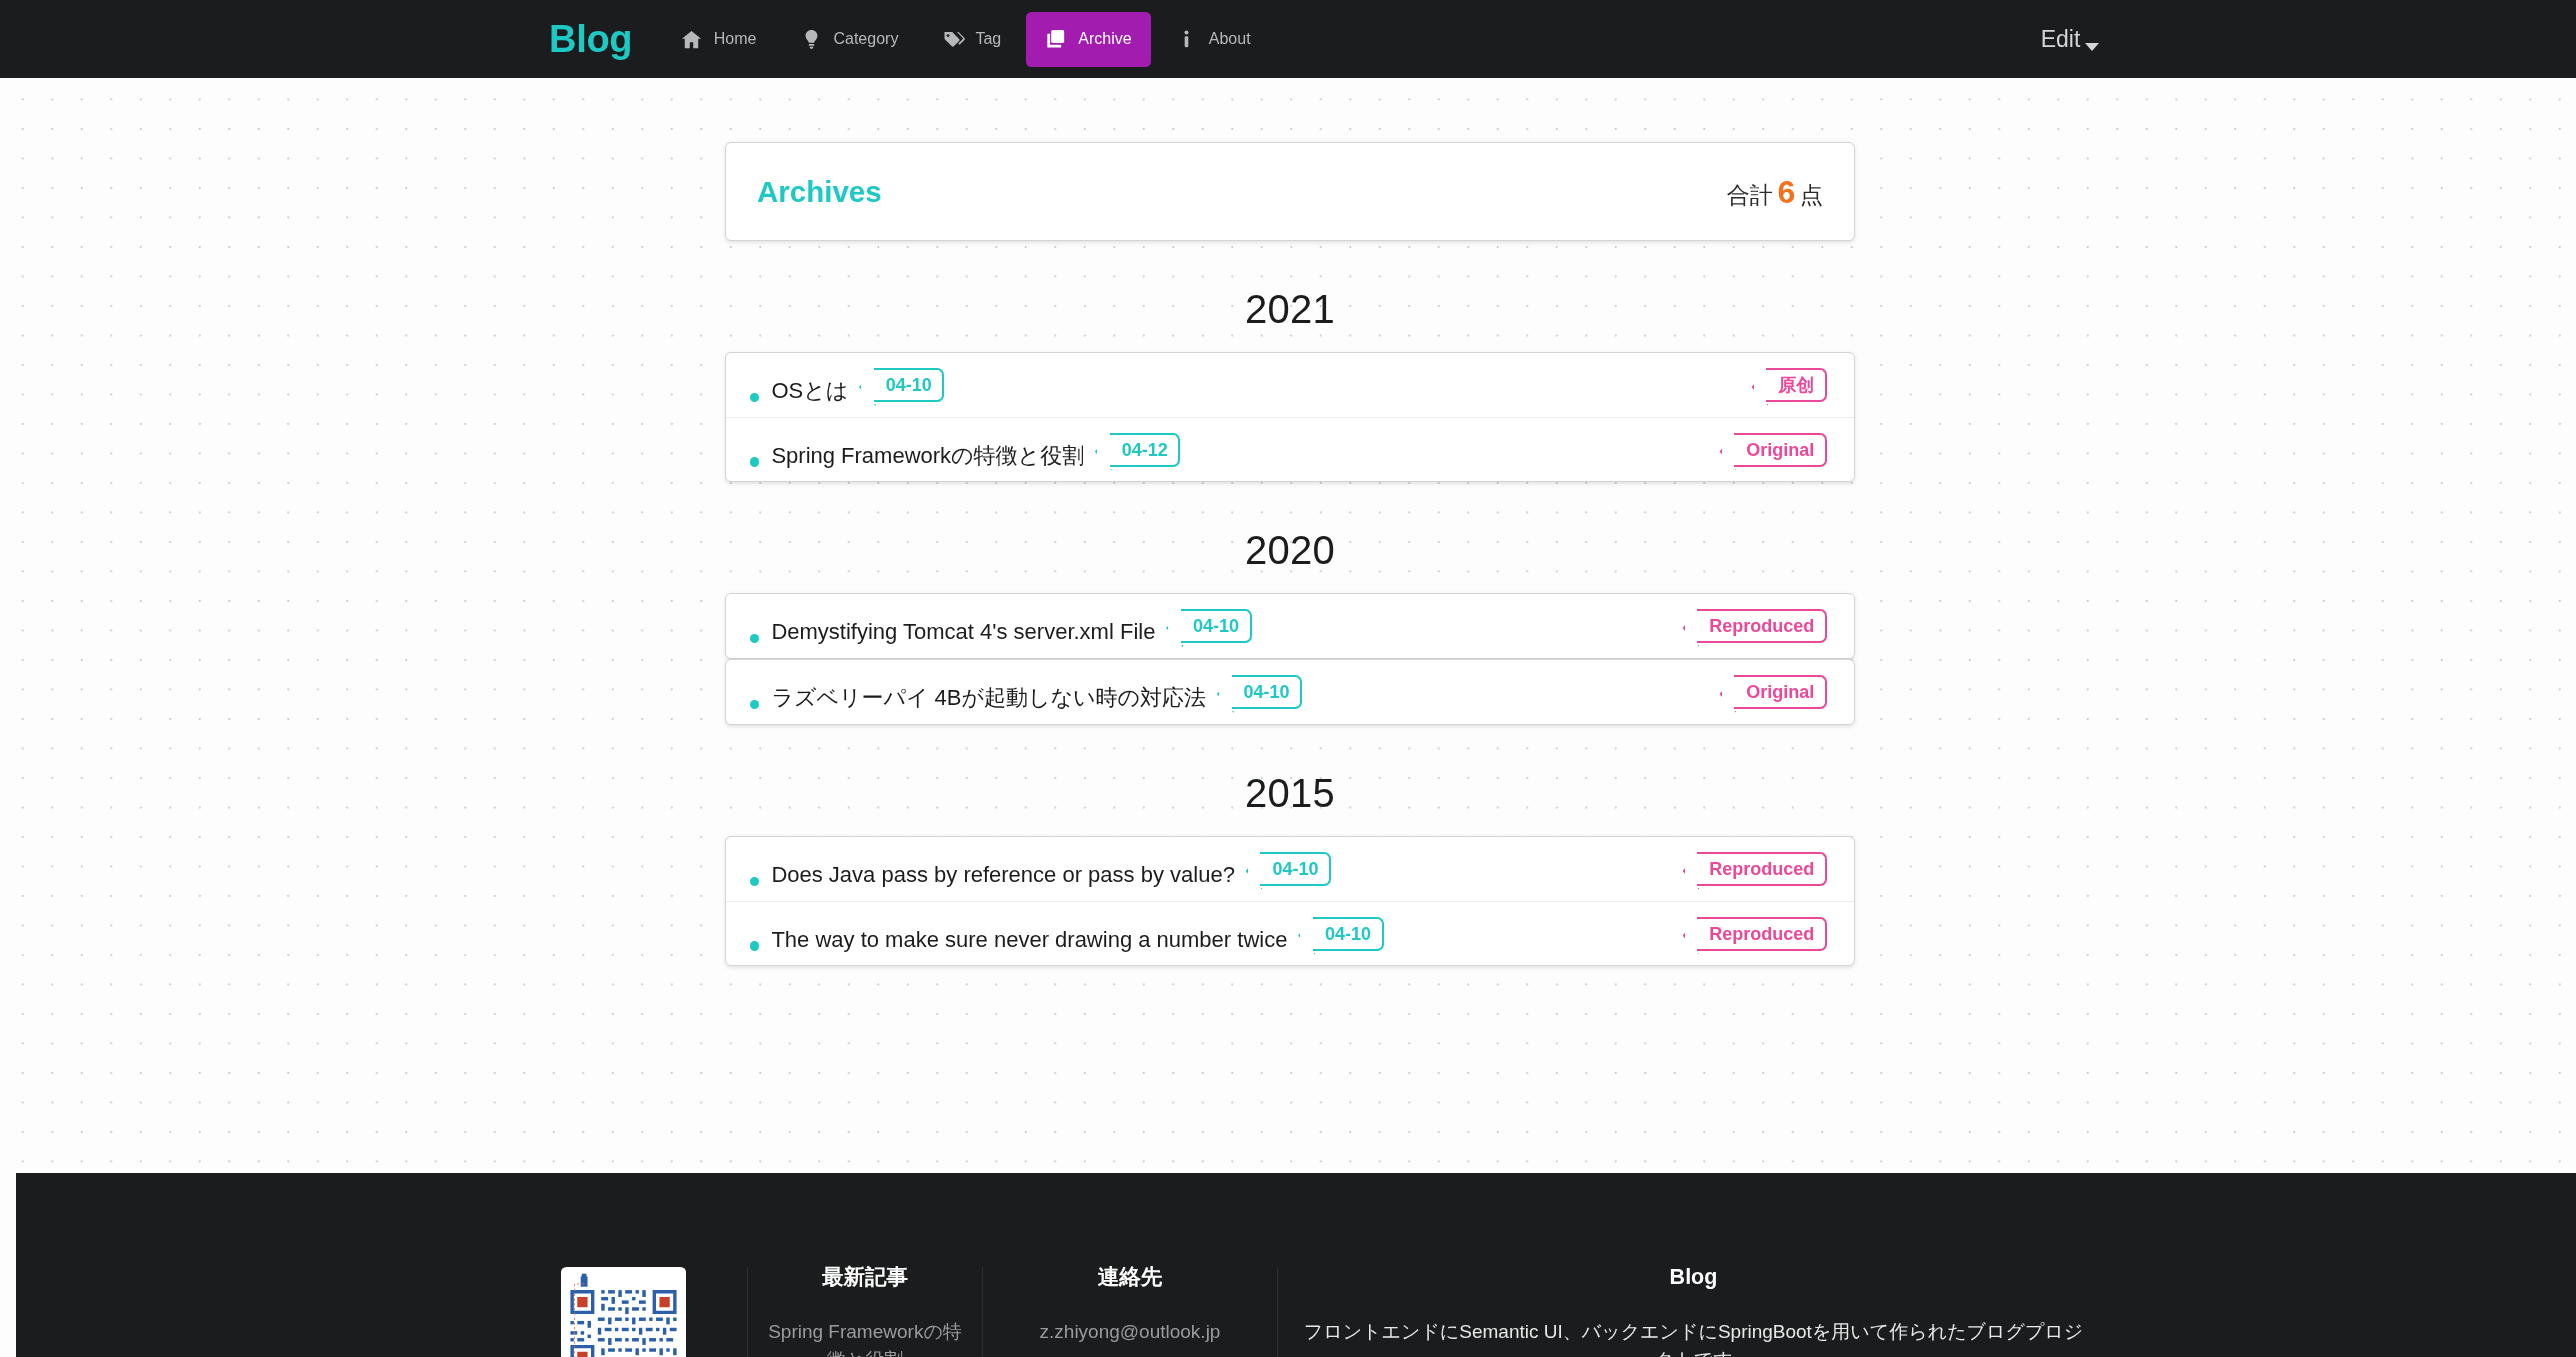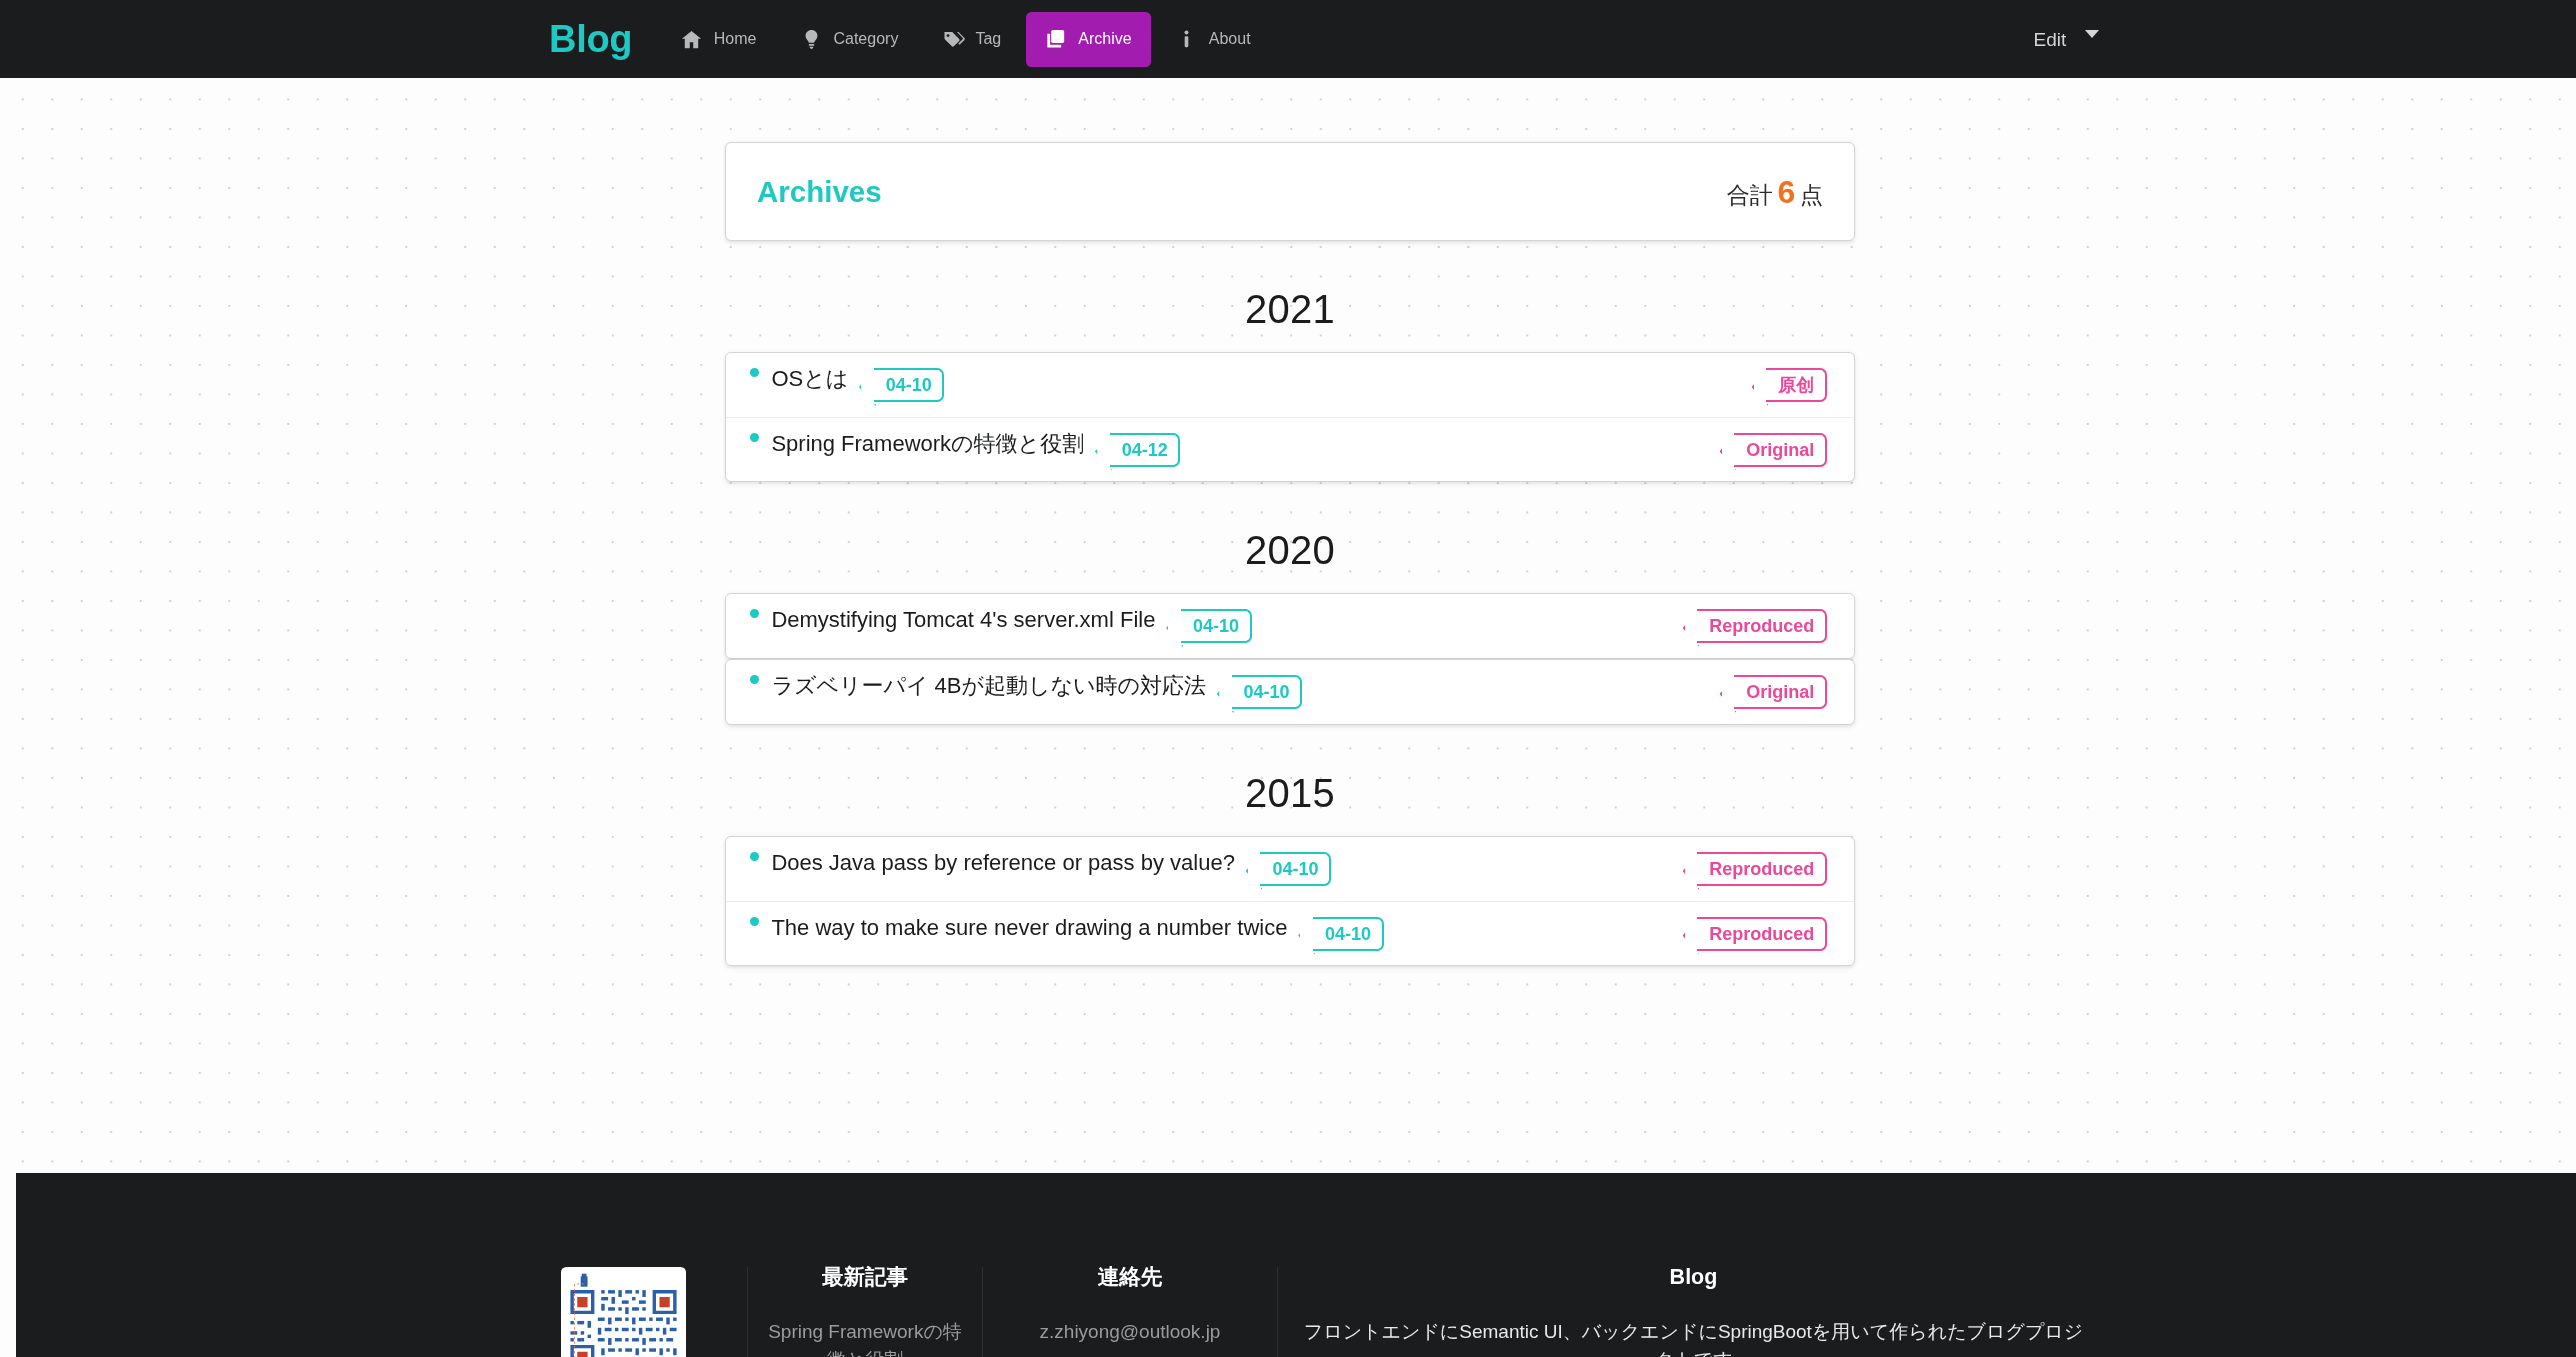--- a/index.html
+++ b/index.html
@@ -108,24 +108,24 @@
     position: absolute;
     right: 470px;
     top: 0;
     height: 78px;
     display: flex;
     align-items: center;
   }
 
   .edit-drop {
     display: flex;
-    align-items: flex-start;
-    gap: 19px;
+    align-items: flex-end;
+    gap: 5px;
     color: #d4d6d7;
-    font-size: 19px;
+    font-size: 23px;
     line-height: 1;
     padding: 13.4px 6.7px;
     text-decoration: none;
     white-space: nowrap;
   }
   .caret {
     width: 0; height: 0;
     border-left: 7.4px solid transparent;
     border-right: 7.4px solid transparent;
     border-top: 8.7px solid #d4d6d7;
@@ -202,21 +202,21 @@
     align-items: center;
     justify-content: space-between;
     height: 64px;
     padding: 0 27px 0 24px;
     border-top: 0.7px solid #ededee;
   }
   .post-row:first-child { border-top: none; }
 
   .post-left {
     display: flex;
-    align-items: flex-start;
+    align-items: flex-end;
     gap: 0;
     min-width: 0;
   }
 
   .bullet {
     width: 9.4px;
     height: 9.4px;
     border-radius: 50%;
     background: #1ec8c3;
     flex: 0 0 auto;

